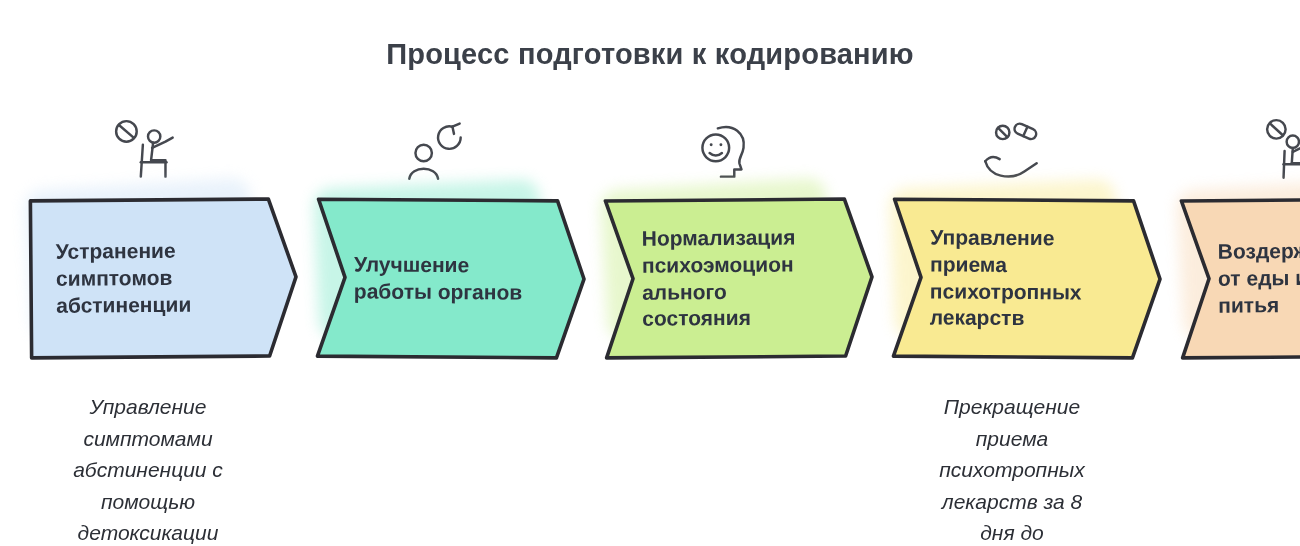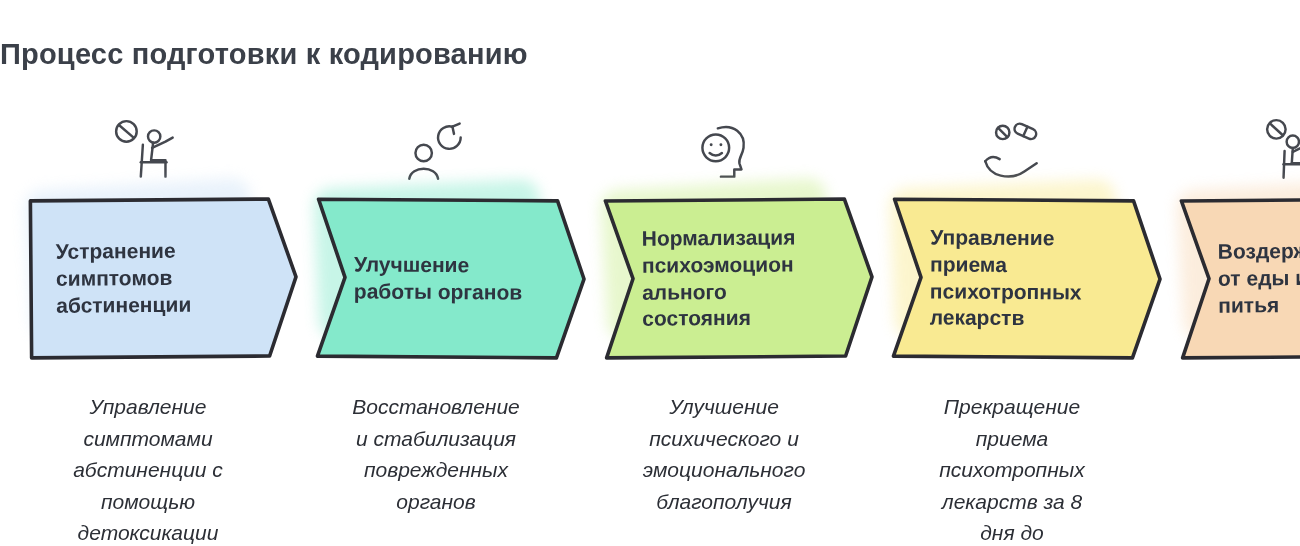--- a/index.html
+++ b/index.html
@@ -1,21 +1,21 @@
 <!DOCTYPE html>
 <html><head>
 <meta charset="utf-8">
 <style>
   html,body{margin:0;padding:0;background:#ffffff;}
   .canvas{
     position:relative;width:1300px;height:546px;overflow:hidden;
     background:#ffffff;font-family:"Liberation Sans",sans-serif;
   }
   .title{
-    position:absolute;top:38px;left:0;width:100%;text-align:left;
+    position:absolute;top:38px;left:0;width:100%;text-align:center;
     font-size:29px;font-weight:700;color:#3b4049;letter-spacing:.2px;
   }
   .steps{position:absolute;left:26px;top:108px;display:flex;gap:44px;}
   .step{position:relative;width:244px;flex:0 0 244px;}
   .icon-box{
     height:88px;display:flex;align-items:flex-end;justify-content:center;
     padding-bottom:6px;box-sizing:border-box;
   }
   .icon-box svg{stroke:#45484f;stroke-width:2.4;fill:none;
     stroke-linecap:round;stroke-linejoin:round;}
@@ -89,21 +89,20 @@
       </div>
       <div class="arrow-wrap r-pos">
         <div class="smear" style="background: rgb(132, 233, 203);"></div>
         <svg class="chev" width="272" height="165" viewBox="0 0 272 165">
           <polygon class="chev-fill" points="4,4 243,4 270,82 243,161 4,161 31,82" fill="#84e9cb"></polygon>
         </svg>
         <div class="arrow-label">
           <span>Улучшение работы органов</span>
         </div>
       </div>
-      <div class="desc">Восстановление и стабилизация поврежденных органов</div>
     </div>
 
     <div class="step">
       <div class="icon-box">
         <svg width="74" height="74" viewBox="0 0 72 72">
           <path d="M30,12 C45,7 57,17 55,31 C54,38 50,41 51,46 L53,52 L46,52 L46,59 L33,59"></path>
           <circle cx="28" cy="31" r="13"></circle>
           <circle cx="23.5" cy="28" r="1.4" fill="#45484f" stroke="none"></circle>
           <circle cx="33" cy="28" r="1.4" fill="#45484f" stroke="none"></circle>
           <path d="M22,36 Q28,41 34,36"></path>
@@ -111,21 +110,20 @@
       </div>
       <div class="arrow-wrap r-neg">
         <div class="smear" style="background: rgb(203, 238, 146);"></div>
         <svg class="chev" width="272" height="165" viewBox="0 0 272 165">
           <polygon class="chev-fill" points="4,4 243,4 270,82 243,161 4,161 31,82" fill="#cbee92"></polygon>
         </svg>
         <div class="arrow-label">
           <span>Нормализация психоэмоцион ального состояния</span>
         </div>
       </div>
-      <div class="desc">Улучшение психического и эмоционального благополучия</div>
     </div>
 
     <div class="step">
       <div class="icon-box">
         <svg width="74" height="74" viewBox="0 0 72 72">
           <g transform="rotate(24 49 15)">
             <rect x="38" y="10" width="22" height="10" rx="5"></rect>
             <line x1="49" y1="10" x2="49" y2="20"></line>
           </g>
           <circle cx="27" cy="16" r="6.5"></circle>

